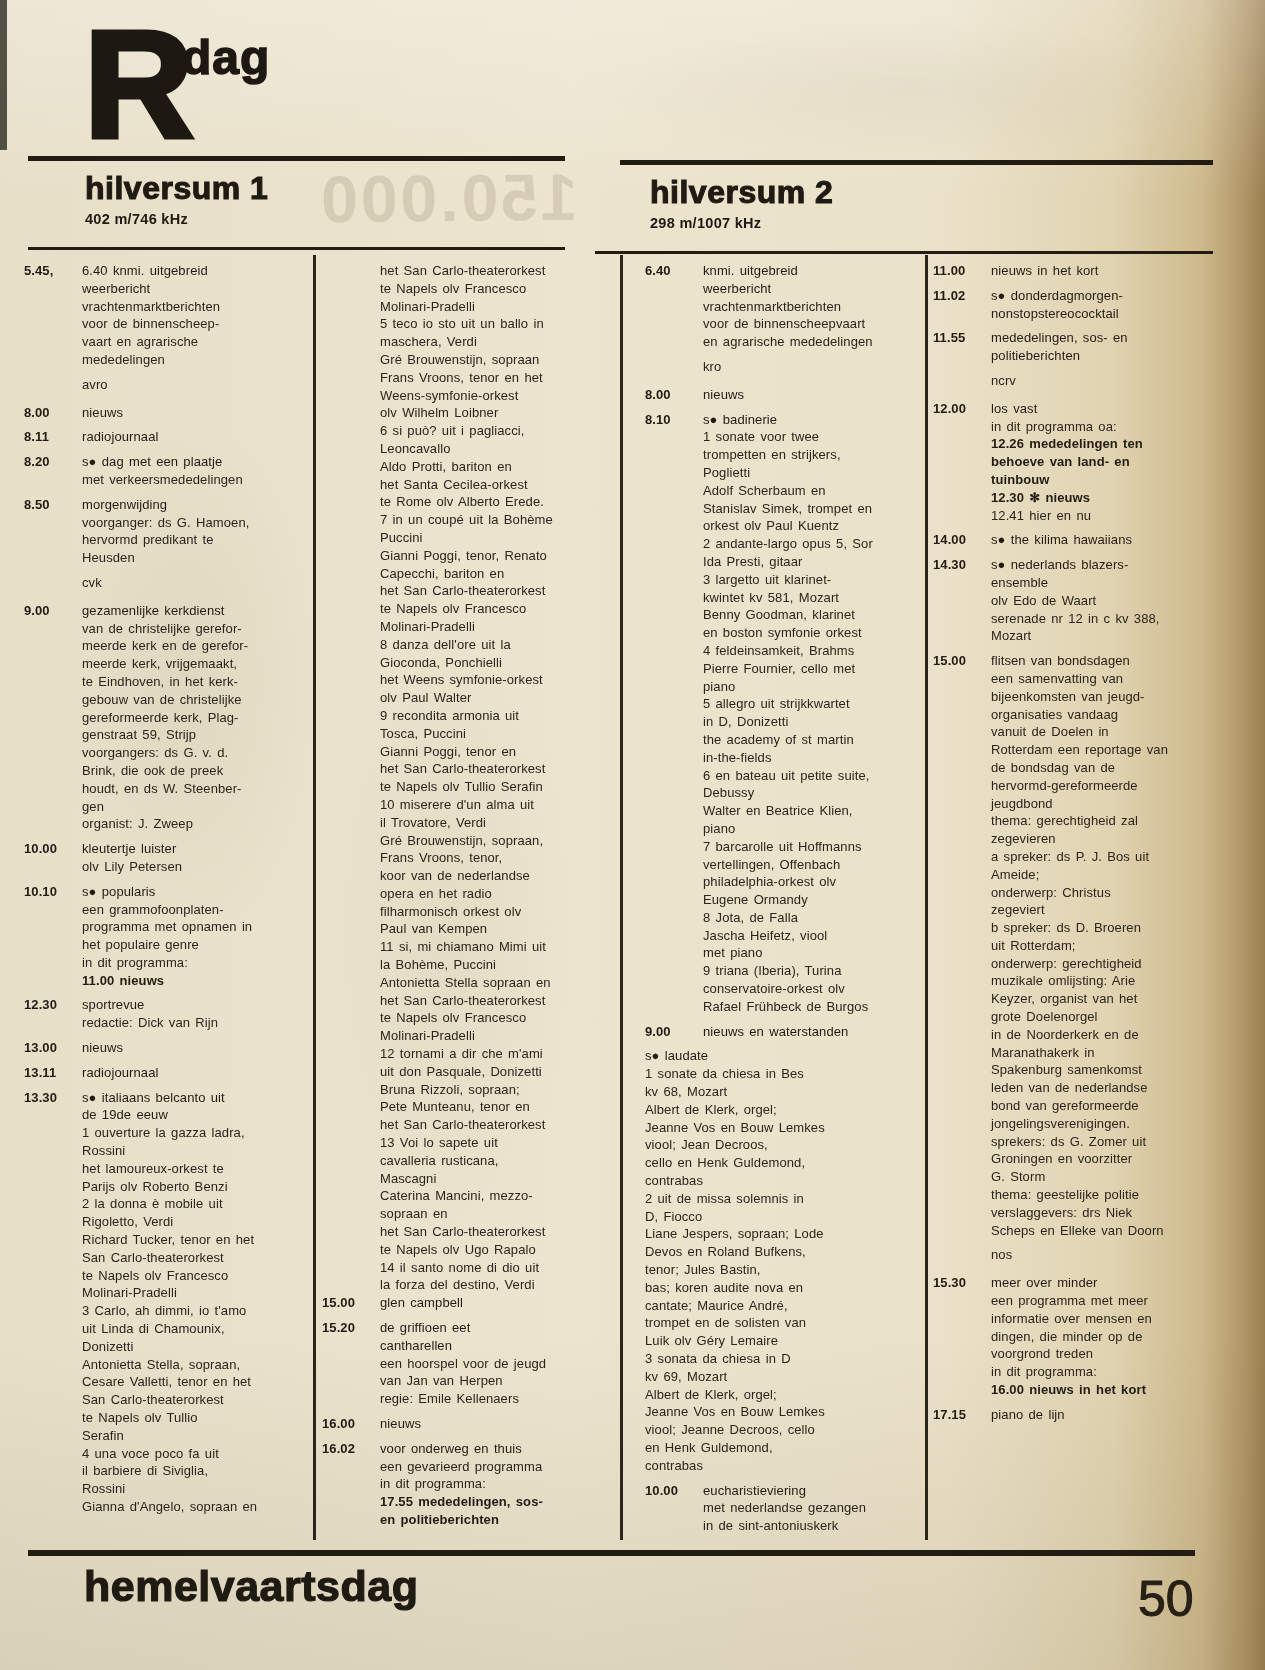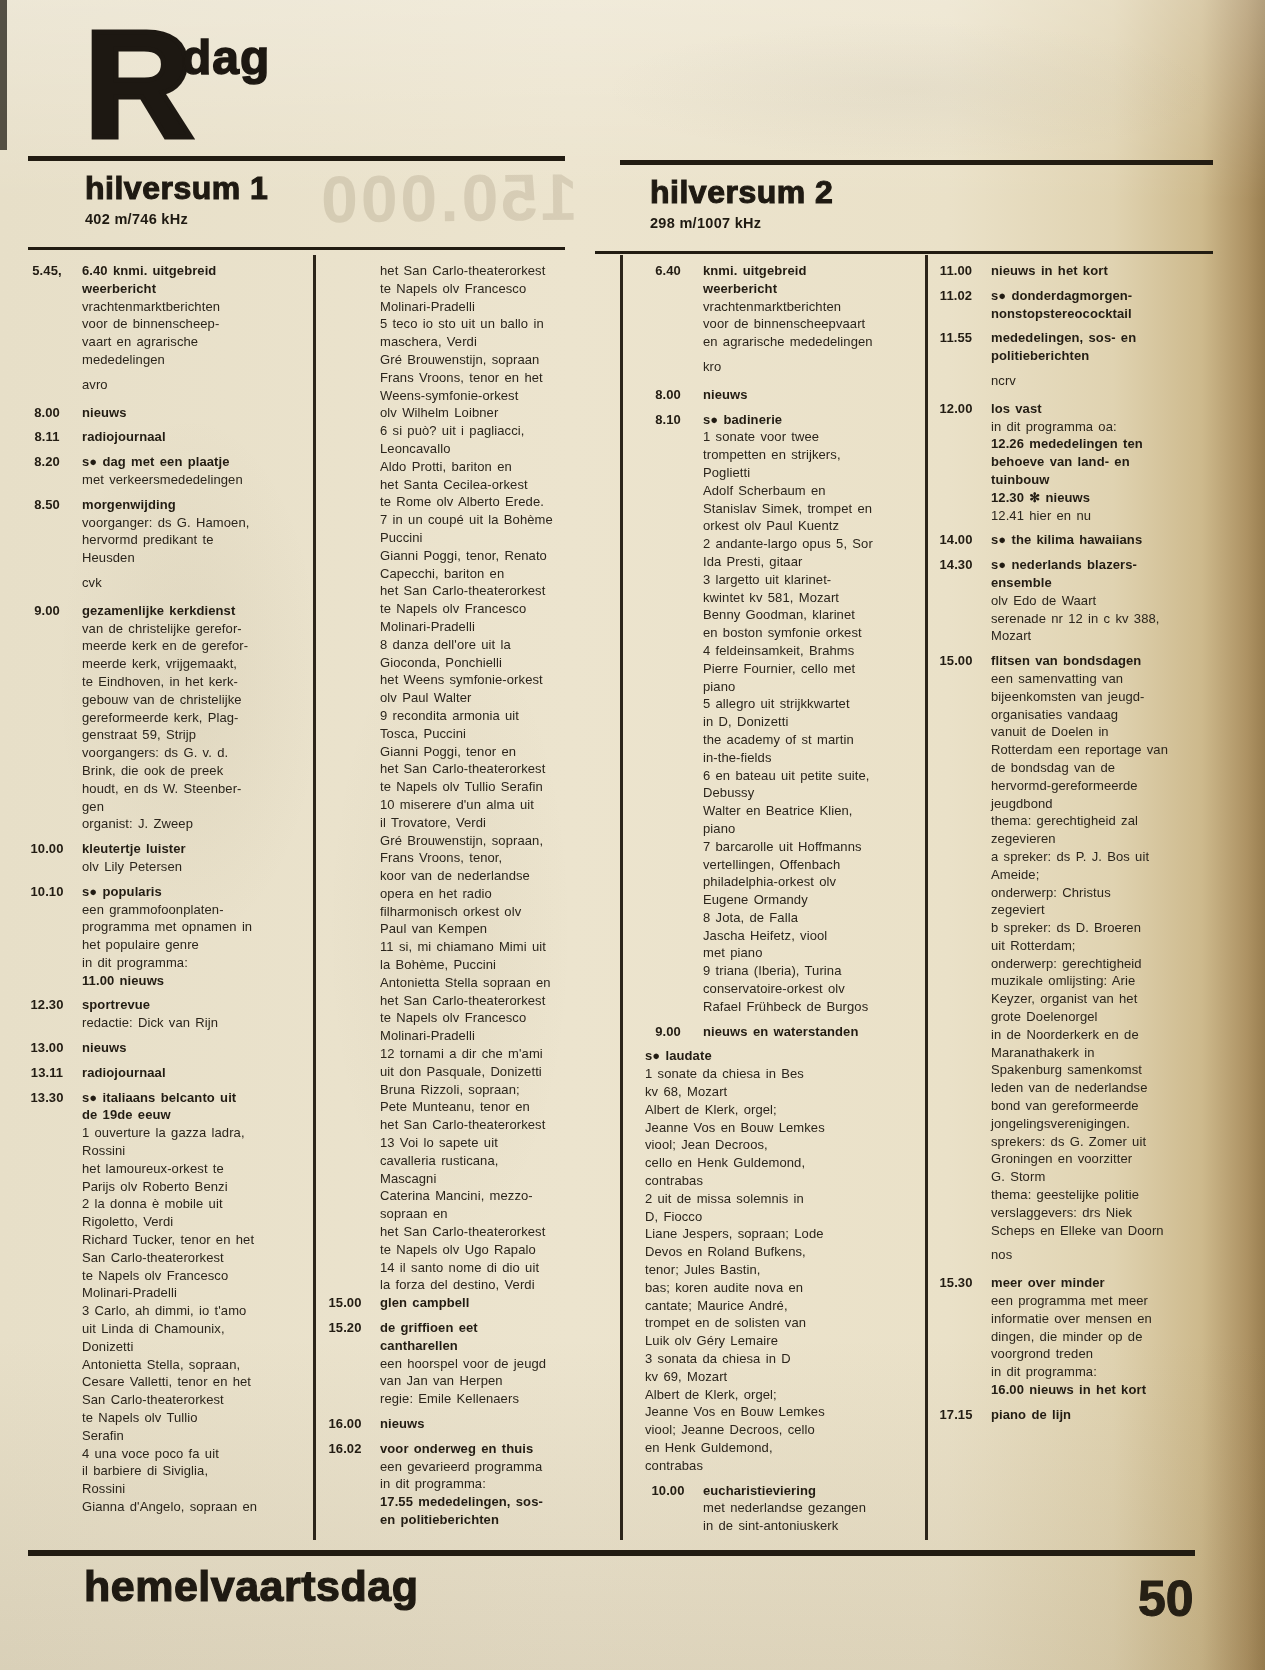--- a/index.html
+++ b/index.html
@@ -29,30 +29,30 @@
   .logo-r{position:absolute;left:84px;top:18px;font-size:152px;line-height:.88;font-weight:700;color:#1d1812;-webkit-text-stroke:5px #1d1812}
   .logo-word{position:absolute;left:182px;top:30px;font-size:48px;font-weight:700;color:#1d1812;-webkit-text-stroke:1.5px #1d1812;letter-spacing:1px}
   .station{position:absolute;font-weight:700;color:#1f1a12}
   .station .nm{font-size:32px;letter-spacing:.5px;-webkit-text-stroke:1.1px #1f1a12}
   .station .fq{font-size:14.5px;margin-top:4px;letter-spacing:.3px}
 
   
   .prog-col{position:absolute;top:262px;font-size:13px;line-height:17.8px;letter-spacing:.1px;word-spacing:1.5px;color:#2b251c}
   .prog-col div{white-space:nowrap}
   .entry{display:flex;margin-bottom:7px}
-  .time{flex:0 0 46px;text-align:center;padding-right:12px;font-weight:700;color:#221c13}
+  .time{flex:0 0 46px;text-align:left;padding-right:12px;font-weight:700;color:#221c13}
   .txt{flex:1 1 auto;min-width:0}
-  .t{font-weight:700;color:#221c13}
+  .t{font-weight:400;color:#221c13}
   .b{font-weight:700;color:#221c13}
   .net{margin:3px 0 10px 58px}
   .cont{margin-left:58px;}
 
   
   .footer-title{position:absolute;left:84px;top:1562px;font-size:43px;font-weight:700;color:#1f1a12;-webkit-text-stroke:1.2px #1f1a12;letter-spacing:.5px}
-  .page-num{position:absolute;left:1138px;top:1570px;font-size:50px;font-weight:700;color:#262015;-webkit-text-stroke:1px #262015}
+  .page-num{position:absolute;left:1138px;top:1570px;font-size:50px;font-weight:400;color:#262015;-webkit-text-stroke:1px #262015}
 </style>
 </head>
 <body>
 
 <div class="page">
 
   <div class="edge-strip"></div>
   <div class="blob blob1"></div>
   <div class="blob blob2"></div>
   <div class="blob blob3"></div>

